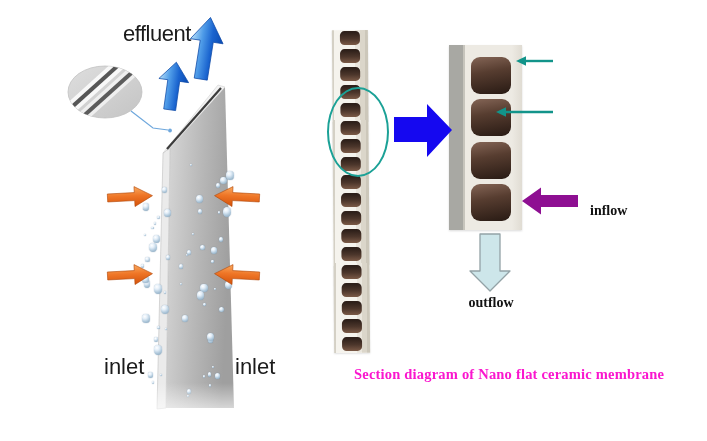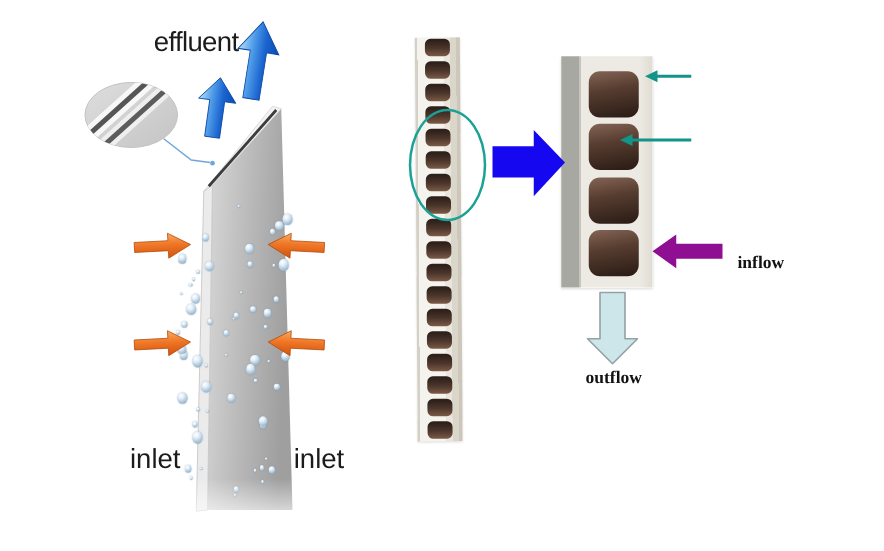--- a/index.html
+++ b/index.html
@@ -177,20 +177,21 @@
     </g>
 
     <polygon points="478,201 497,187.5 497,195 534,195 534,207 497,207 497,214.5" style="fill:var(--purple,#8e0f92)"></polygon>
 
     <path d="M436,234 L456,234 L456,271 L466,271 L446,291 L426,271 L436,271 Z" style="fill:var(--outflow-fill,#cde6ea)" stroke="#93a2a6" stroke-width="1.3" stroke-linejoin="round"></path>
   </svg>
 
   <div class="serif-label" id="lbl-inflow">inflow</div>
   <div class="serif-label" id="lbl-outflow">outflow</div>
 
+  <div class="serif-label" id="caption">Section diagram of Nano flat ceramic membrane</div>
 
   <div id="bottom-fade"></div>
 <div class="droplet" style="width: 2.0114px; height: 2.31311px; left: 98.9841px; top: 207.597px;"></div>
     <div class="droplet" style="width: 8.61706px; height: 9.90962px; left: 109.698px; top: 284.136px;"></div>
     <div class="droplet" style="width: 7.8687px; height: 9.049px; left: 104.7px; top: 243.073px;"></div>
     <div class="droplet" style="width: 2.11686px; height: 2.43439px; left: 116.244px; top: 373.622px;"></div>
     <div class="droplet" style="width: 3.54711px; height: 4.07918px; left: 96.7987px; top: 264.41px;"></div>
     <div class="droplet" style="width: 6.80858px; height: 7.82987px; left: 119.723px; top: 209.39px;"></div>
     <div class="droplet" style="width: 7.60194px; height: 8.74223px; left: 98.1829px; top: 313.954px;"></div>
     <div class="droplet" style="width: 7.04107px; height: 8.09723px; left: 108.937px; top: 234.756px;"></div>

